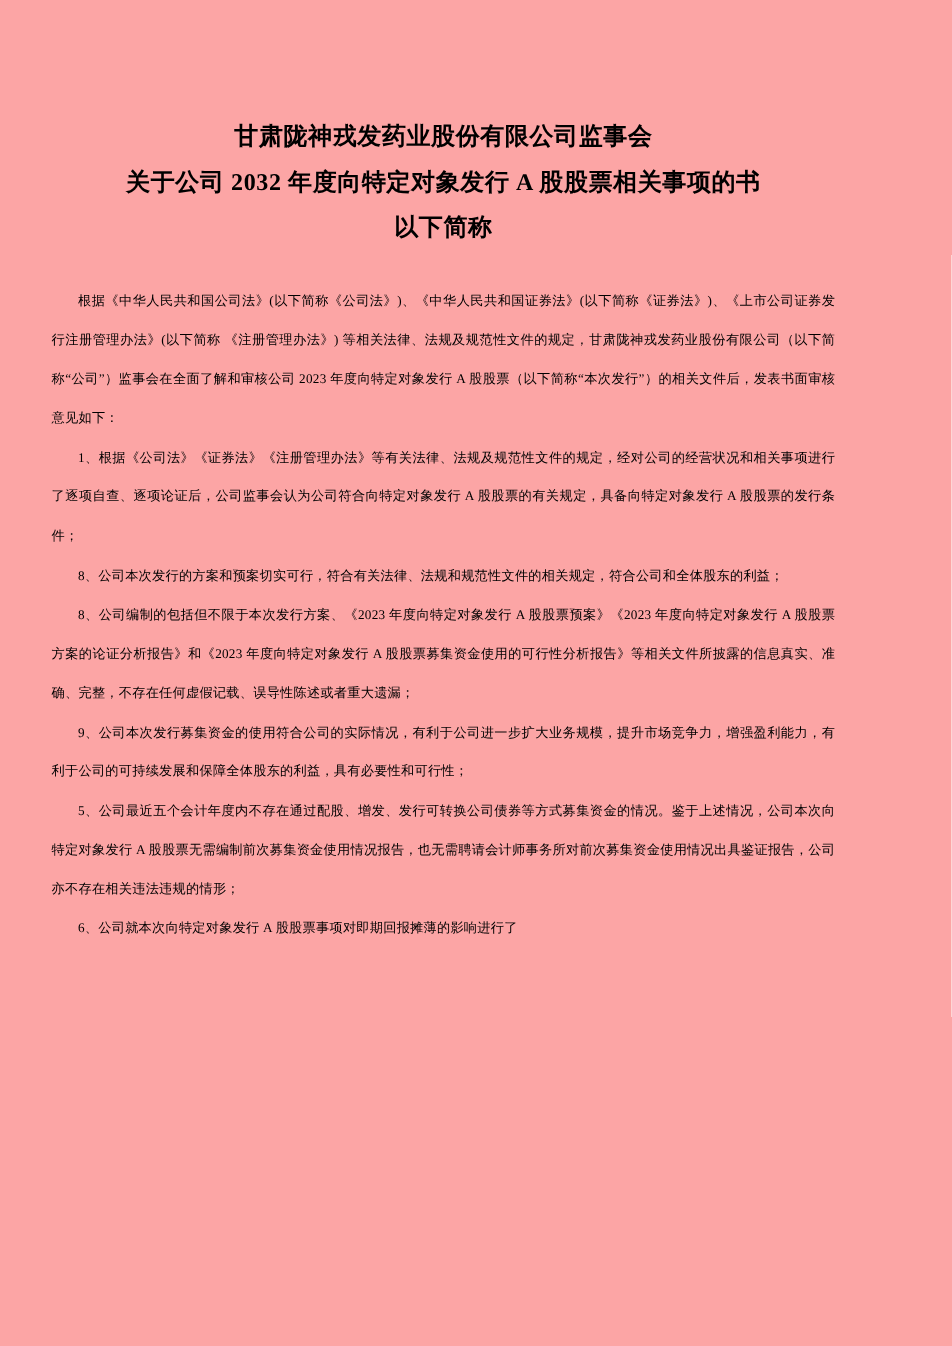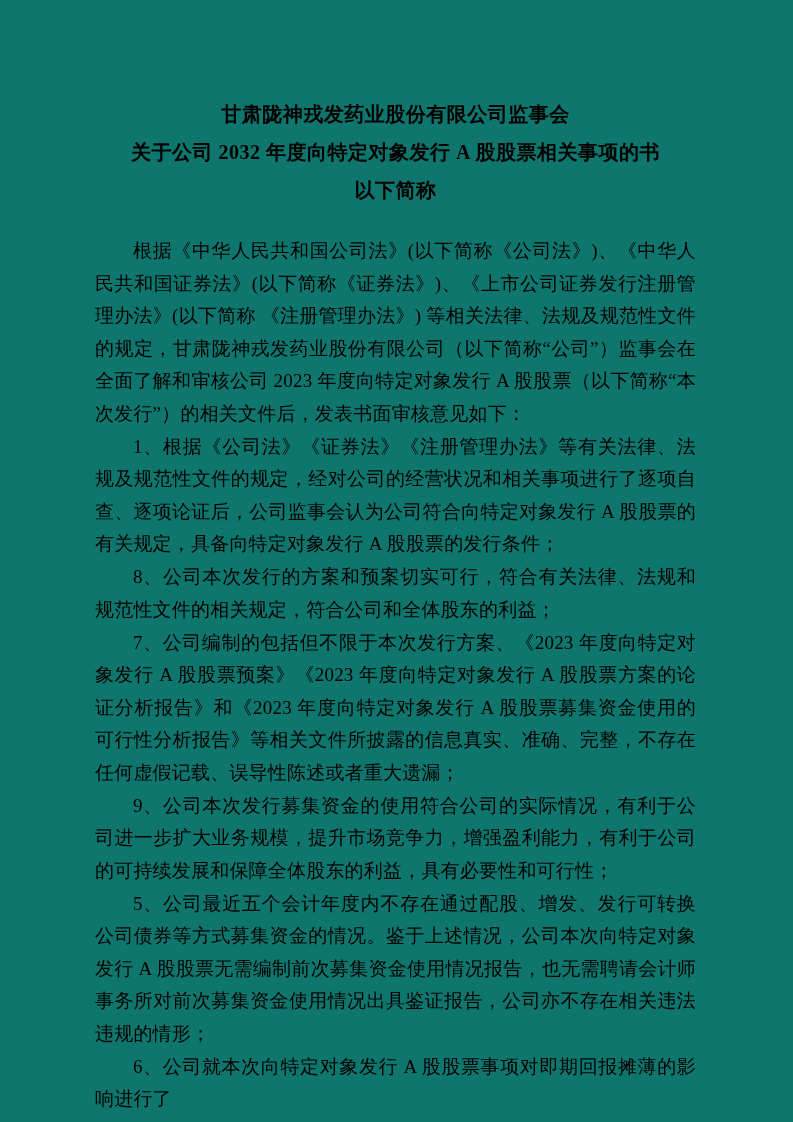--- a/index.html
+++ b/index.html
@@ -12,40 +12,40 @@
     height: 1122px;
     font-family: "Liberation Serif", "DejaVu Serif", serif;
     color: #000000;
     overflow: hidden;
   }
   .page {
     position: relative;
     width: 793px;
     height: 1122px;
     box-sizing: border-box;
-    padding: 95px 97px 70px 95px;
-    background: #0f766e;
+    padding: 95px 97px 70px 43px;
+    background: #fca5a5;
   }
   .doc-title {
     text-align: center;
     font-size: 20px;
     font-weight: bold;
     line-height: 38px;
     letter-spacing: 0.5px;
     margin: 0 0 2px 0;
   }
   .doc-title .line {
     display: block;
   }
   .body-block {
     margin-top: 26px;
   }
   p.para {
     margin: 0 0 0.5px 0;
-    font-size: 19px;
+    font-size: 11px;
     line-height: 32.5px;
     text-align: justify;
     text-justify: inter-ideograph;
     text-indent: 2em;
     letter-spacing: 0.2px;
   }
   p.para:last-child {
     margin-bottom: 16px;
   }
 </style>
@@ -57,19 +57,19 @@
   <div class="doc-title">
     <span class="line">甘肃陇神戎发药业股份有限公司监事会</span>
     <span class="line">关于公司 2032 年度向特定对象发行 A 股股票相关事项的书</span>
     <span class="line">以下简称</span>
   </div>
 
   <div class="body-block">
     <p class="para">根据《中华人民共和国公司法》(以下简称《公司法》)、《中华人民共和国证券法》(以下简称《证券法》)、《上市公司证券发行注册管理办法》(以下简称 《注册管理办法》) 等相关法律、法规及规范性文件的规定，甘肃陇神戎发药业股份有限公司（以下简称“公司”）监事会在全面了解和审核公司 2023 年度向特定对象发行 A 股股票（以下简称“本次发行”）的相关文件后，发表书面审核意见如下：</p>
     <p class="para">1、根据《公司法》《证券法》《注册管理办法》等有关法律、法规及规范性文件的规定，经对公司的经营状况和相关事项进行了逐项自查、逐项论证后，公司监事会认为公司符合向特定对象发行 A 股股票的有关规定，具备向特定对象发行 A 股股票的发行条件；</p>
     <p class="para">8、公司本次发行的方案和预案切实可行，符合有关法律、法规和规范性文件的相关规定，符合公司和全体股东的利益；</p>
-    <p class="para">7、公司编制的包括但不限于本次发行方案、《2023 年度向特定对象发行 A 股股票预案》《2023 年度向特定对象发行 A 股股票方案的论证分析报告》和《2023 年度向特定对象发行 A 股股票募集资金使用的可行性分析报告》等相关文件所披露的信息真实、准确、完整，不存在任何虚假记载、误导性陈述或者重大遗漏；</p>
+    <p class="para">8、公司编制的包括但不限于本次发行方案、《2023 年度向特定对象发行 A 股股票预案》《2023 年度向特定对象发行 A 股股票方案的论证分析报告》和《2023 年度向特定对象发行 A 股股票募集资金使用的可行性分析报告》等相关文件所披露的信息真实、准确、完整，不存在任何虚假记载、误导性陈述或者重大遗漏；</p>
     <p class="para">9、公司本次发行募集资金的使用符合公司的实际情况，有利于公司进一步扩大业务规模，提升市场竞争力，增强盈利能力，有利于公司的可持续发展和保障全体股东的利益，具有必要性和可行性；</p>
     <p class="para">5、公司最近五个会计年度内不存在通过配股、增发、发行可转换公司债券等方式募集资金的情况。鉴于上述情况，公司本次向特定对象发行 A 股股票无需编制前次募集资金使用情况报告，也无需聘请会计师事务所对前次募集资金使用情况出具鉴证报告，公司亦不存在相关违法违规的情形；</p>
     <p class="para">6、公司就本次向特定对象发行 A 股股票事项对即期回报摊薄的影响进行了</p>
   </div>
 
 </div>
 
 </body></html>

